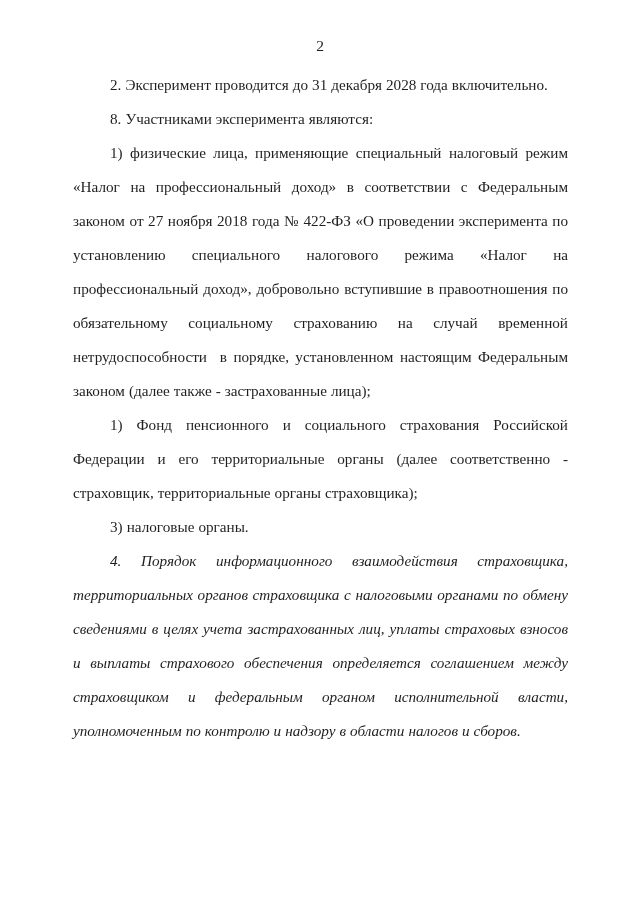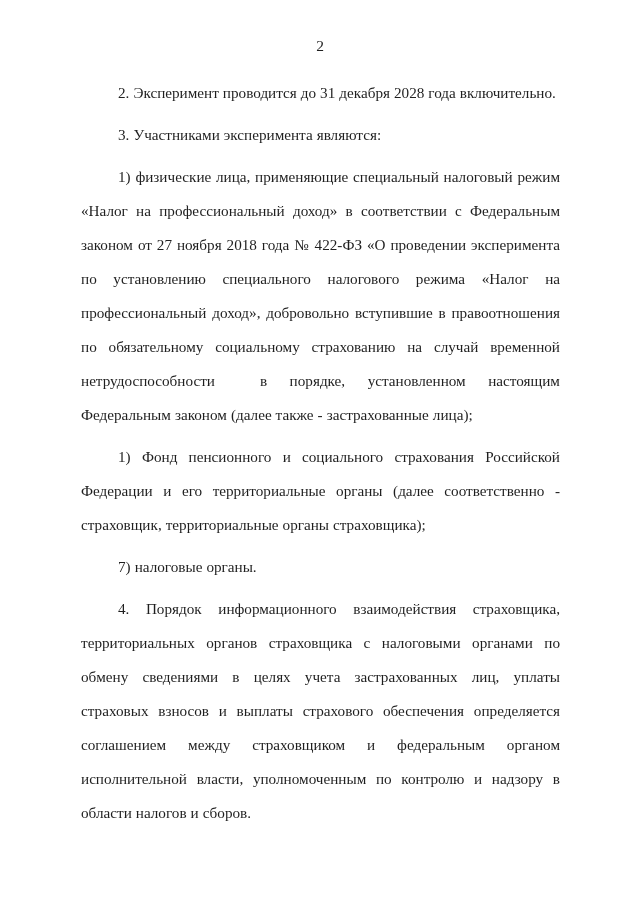--- a/index.html
+++ b/index.html
@@ -27,45 +27,46 @@
     line-height: 20px;
     color: #1f1f1f;
   }
   .body-text {
     position: absolute;
     top: 68px;
     left: 73px;
     width: 495px;
   }
   p.para {
-    margin: 8px;
+    margin: 0;
     padding: 0;
     font-size: 15.2px;
     line-height: 34px;
     text-align: justify;
     text-indent: 37px;
     text-justify: inter-word;
     word-spacing: 0.2px;
     color: #1f1f1f;
     white-space: pre-wrap;
   }
   p.para:last-child {
     text-align: justify;
+    font-style: italic;
   }
   
 </style>
 </head>
 <body>
 
 <div class="page">
 
   <div class="page-number">2</div>
 
   <div class="body-text">
     <p class="para">2. Эксперимент проводится до 31 декабря 2028 года включительно.</p>
-    <p class="para">3. Участниками эксперимента являются:</p>
+    <p class="para">8. Участниками эксперимента являются:</p>
     <p class="para">1) физические лица, применяющие специальный налоговый режим «Налог на профессиональный доход» в соответствии с Федеральным законом от 27 ноября 2018 года № 422-ФЗ «О проведении эксперимента по установлению специального налогового режима «Налог на профессиональный доход», добровольно вступившие в правоотношения по обязательному социальному страхованию на случай временной нетрудоспособности  в порядке, установленном настоящим Федеральным законом (далее также - застрахованные лица);</p>
     <p class="para">1) Фонд пенсионного и социального страхования Российской Федерации и его территориальные органы (далее соответственно - страховщик, территориальные органы страховщика);</p>
-    <p class="para">7) налоговые органы.</p>
+    <p class="para">3) налоговые органы.</p>
     <p class="para">4. Порядок информационного взаимодействия страховщика, территориальных органов страховщика с налоговыми органами по обмену сведениями в целях учета застрахованных лиц, уплаты страховых взносов и выплаты страхового обеспечения определяется соглашением между страховщиком и федеральным органом исполнительной власти, уполномоченным по контролю и надзору в области налогов и сборов.</p>
   </div>
 
 </div>
 
 </body></html>

